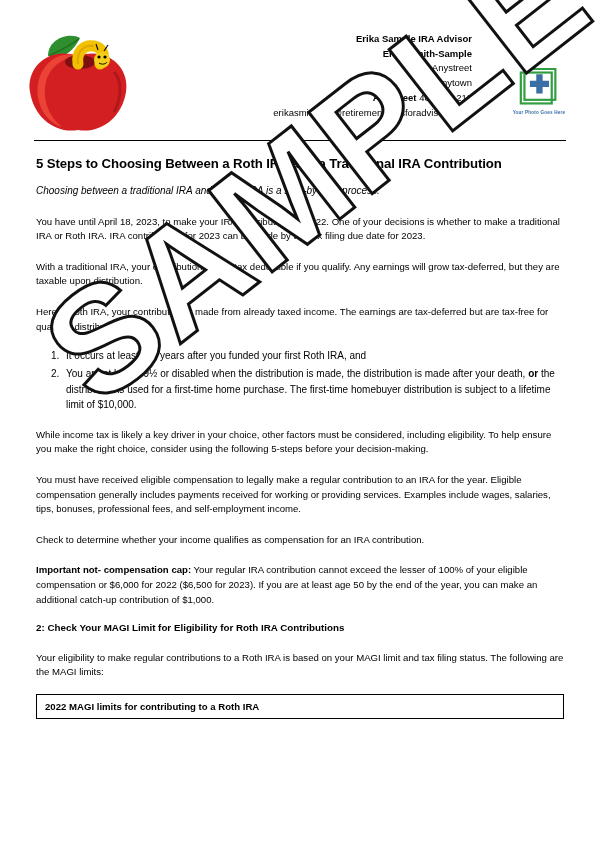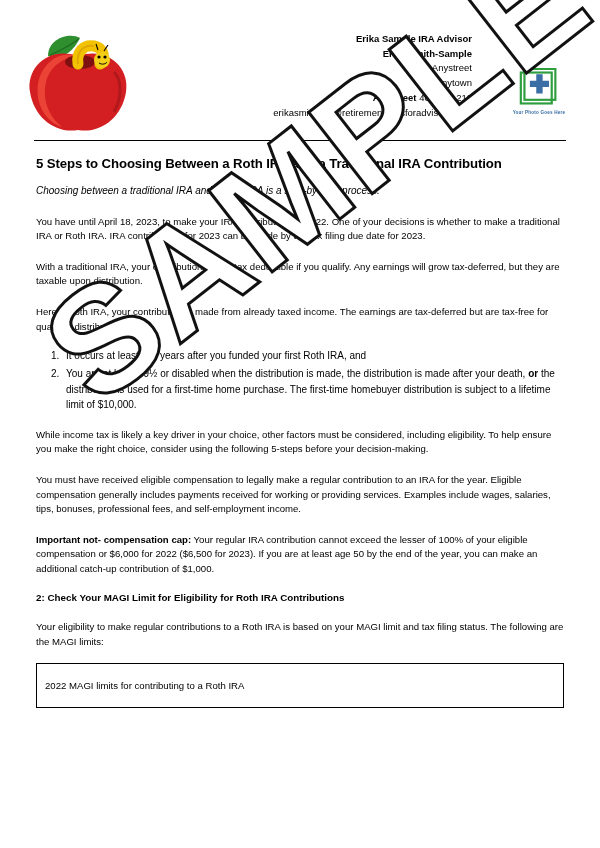--- a/index.html
+++ b/index.html
@@ -108,23 +108,23 @@
   }
   h2.section-head {
     font-size: 9.8px;
     font-weight: bold;
     margin: 0 0 12px 0;
     line-height: 1.4;
   }
   .bold { font-weight: bold; }
   .table-head-box {
     border: 1px solid #000;
-    padding: 16px 8px;
+    padding: 6px 8px;
     font-size: 9.6px;
-    font-weight: normal;
+    font-weight: bold;
     margin-top: 4px;
   }
 
   
   .watermark {
     position: absolute;
     left: 0;
     top: 0;
     width: 600px;
     height: 848px;
@@ -214,20 +214,21 @@
       <li>It occurs at least five years after you funded your first Roth IRA, and</li>
       <li>
         <span>You are at least 59½ or disabled when the distribution is made, the distribution is made after your death, </span><span class="bold">or</span><span> the distribution is used for a first-time home purchase. The first-time homebuyer distribution is subject to a lifetime limit of $10,000.</span>
       </li>
     </ol>
 
     <p class="body-text">While income tax is likely a key driver in your choice, other factors must be considered, including eligibility. To help ensure you make the right choice, consider using the following 5-steps before your decision-making.</p>
 
 
     <p class="body-text">You must have received eligible compensation to legally make a regular contribution to an IRA for the year. Eligible compensation generally includes payments received for working or providing services. Examples include wages, salaries, tips, bonuses, professional fees, and self-employment income.</p>
+    <p class="body-text">Check to determine whether your income qualifies as compensation for an IRA contribution.</p>
 
     <p class="body-text">
       <span class="bold">Important not- compensation cap:</span><span> Your regular IRA contribution cannot exceed the lesser of 100% of your eligible compensation or $6,000 for 2022 ($6,500 for 2023). If you are at least age 50 by the end of the year, you can make an additional catch-up contribution of $1,000.</span>
     </p>
 
     <h2 class="section-head">2: Check Your MAGI Limit for Eligibility for Roth IRA Contributions</h2>
 
     <p class="body-text">Your eligibility to make regular contributions to a Roth IRA is based on your MAGI limit and tax filing status. The following are the MAGI limits:</p>
 
     <div class="table-head-box">2022 MAGI limits for contributing to a Roth IRA</div>

